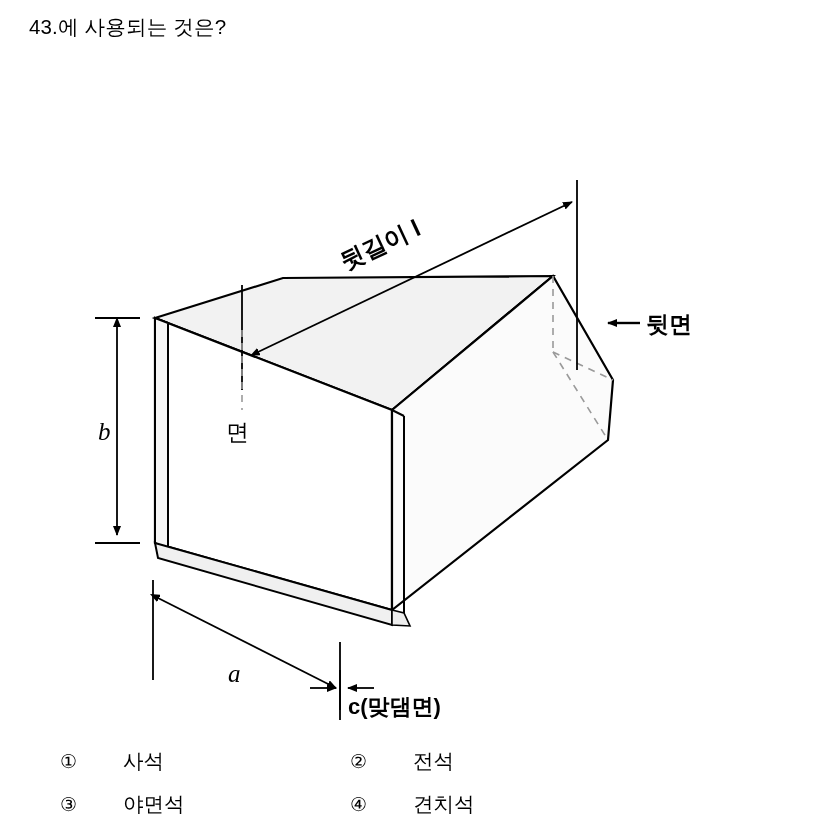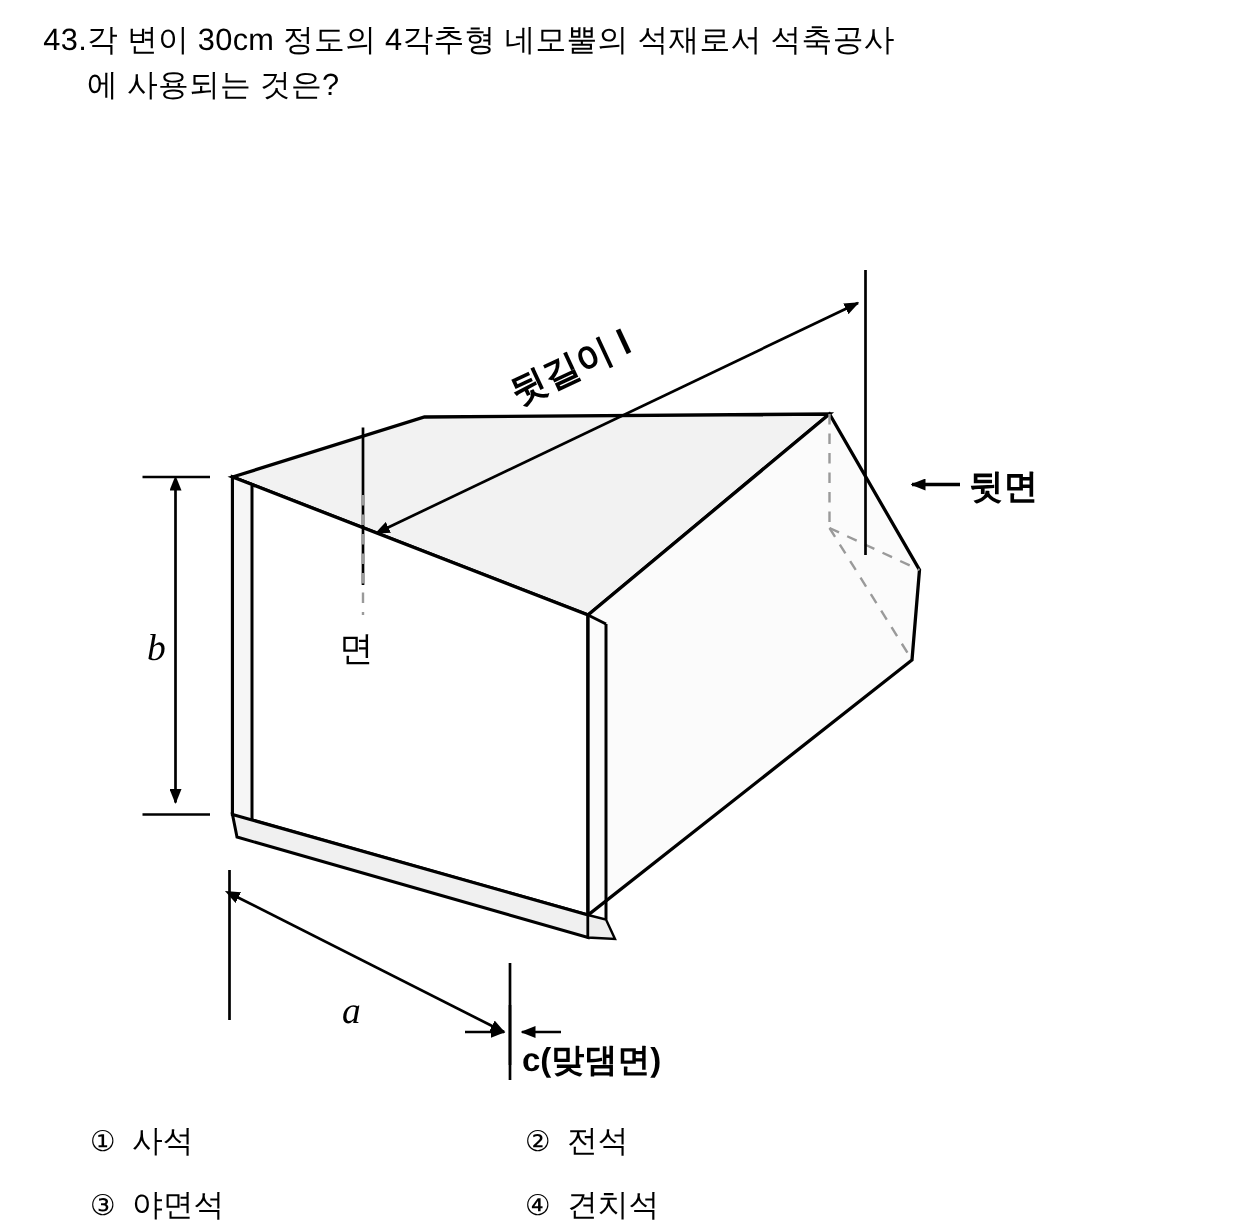--- a/index.html
+++ b/index.html
@@ -74,31 +74,31 @@
     align-items: baseline;
     width: 290px;
   }
   .choice .marker {
     display: inline-block;
     width: 28px;
     font-size: 19px;
   }
   .choice .ctext {
     display: inline-block;
+    margin-left: 35px;
   }
 </style>
 </head>
 <body>
 
 <div class="page">
 
   <div class="question">
     <span class="qnum">43.</span>
     <span class="qbody">
-      <span class="qline">각 변이 30cm 정도의 4각추형 네모뿔의 석재로서 석축공사</span>
       <span class="qline">에 사용되는 것은?</span>
     </span>
   </div>
 
   <div class="figure">
     <svg width="826" height="640" viewBox="0 0 826 640" xmlns="http://www.w3.org/2000/svg">
       <defs>
         <marker id="arrHead" markerWidth="10" markerHeight="8" refX="9" refY="4" orient="auto" markerUnits="userSpaceOnUse">
           <path d="M0,0 L10,4 L0,8 z" fill="#000"></path>
         </marker>

